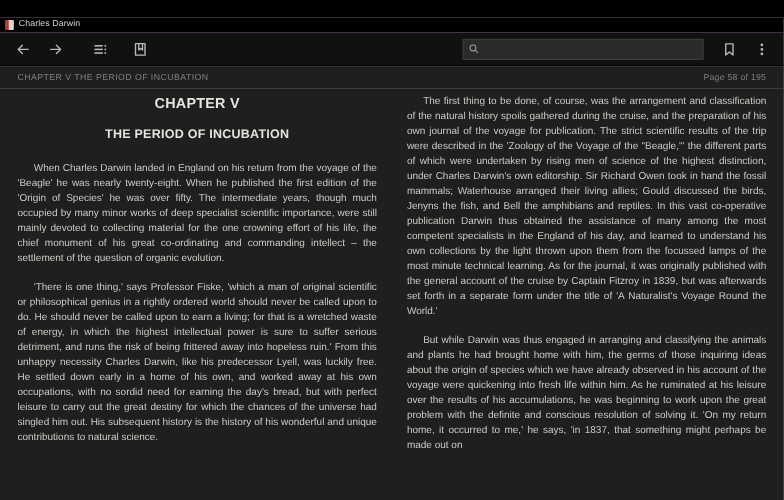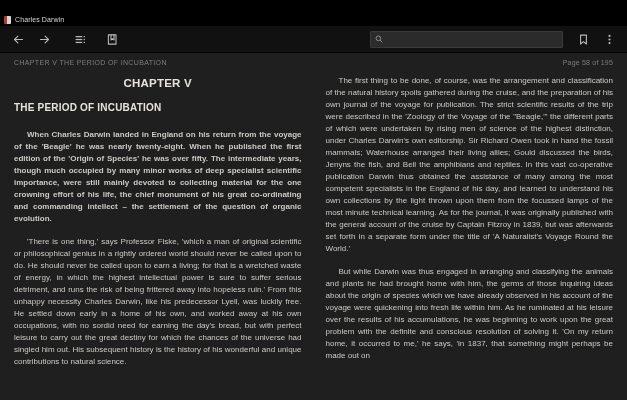--- a/index.html
+++ b/index.html
@@ -167,37 +167,37 @@
     font-size: 11.5px;
     font-weight: bold;
     text-align: center;
     margin: 6px 0 0 0;
     letter-spacing: 0.2px;
   }
   .chapter-title {
     color: #e7e4de;
     font-size: 10px;
     font-weight: bold;
-    text-align: left;
+    text-align: center;
     margin: 13px 0 0 0;
     letter-spacing: 0.2px;
   }
 
   p.body {
     color: #cdcac4;
     font-size: 8px;
     line-height: 12px;
     text-align: justify;
     text-justify: inter-word;
     margin: 0;
     text-indent: 13px;
     hyphens: manual;
   }
   p.body + p.body { margin-top: 10.5px; }
-  .column.left p.body:first-of-type { margin-top: 16px; font-weight: bold; }
+  .column.left p.body:first-of-type { margin-top: 16px; }
   .column.right p.body:first-of-type { margin-top: 4px; }
 
   
   .bottombar {
     height: 10px;
     background: #000000;
     flex: 0 0 auto;
   }
 </style>
 </head>

